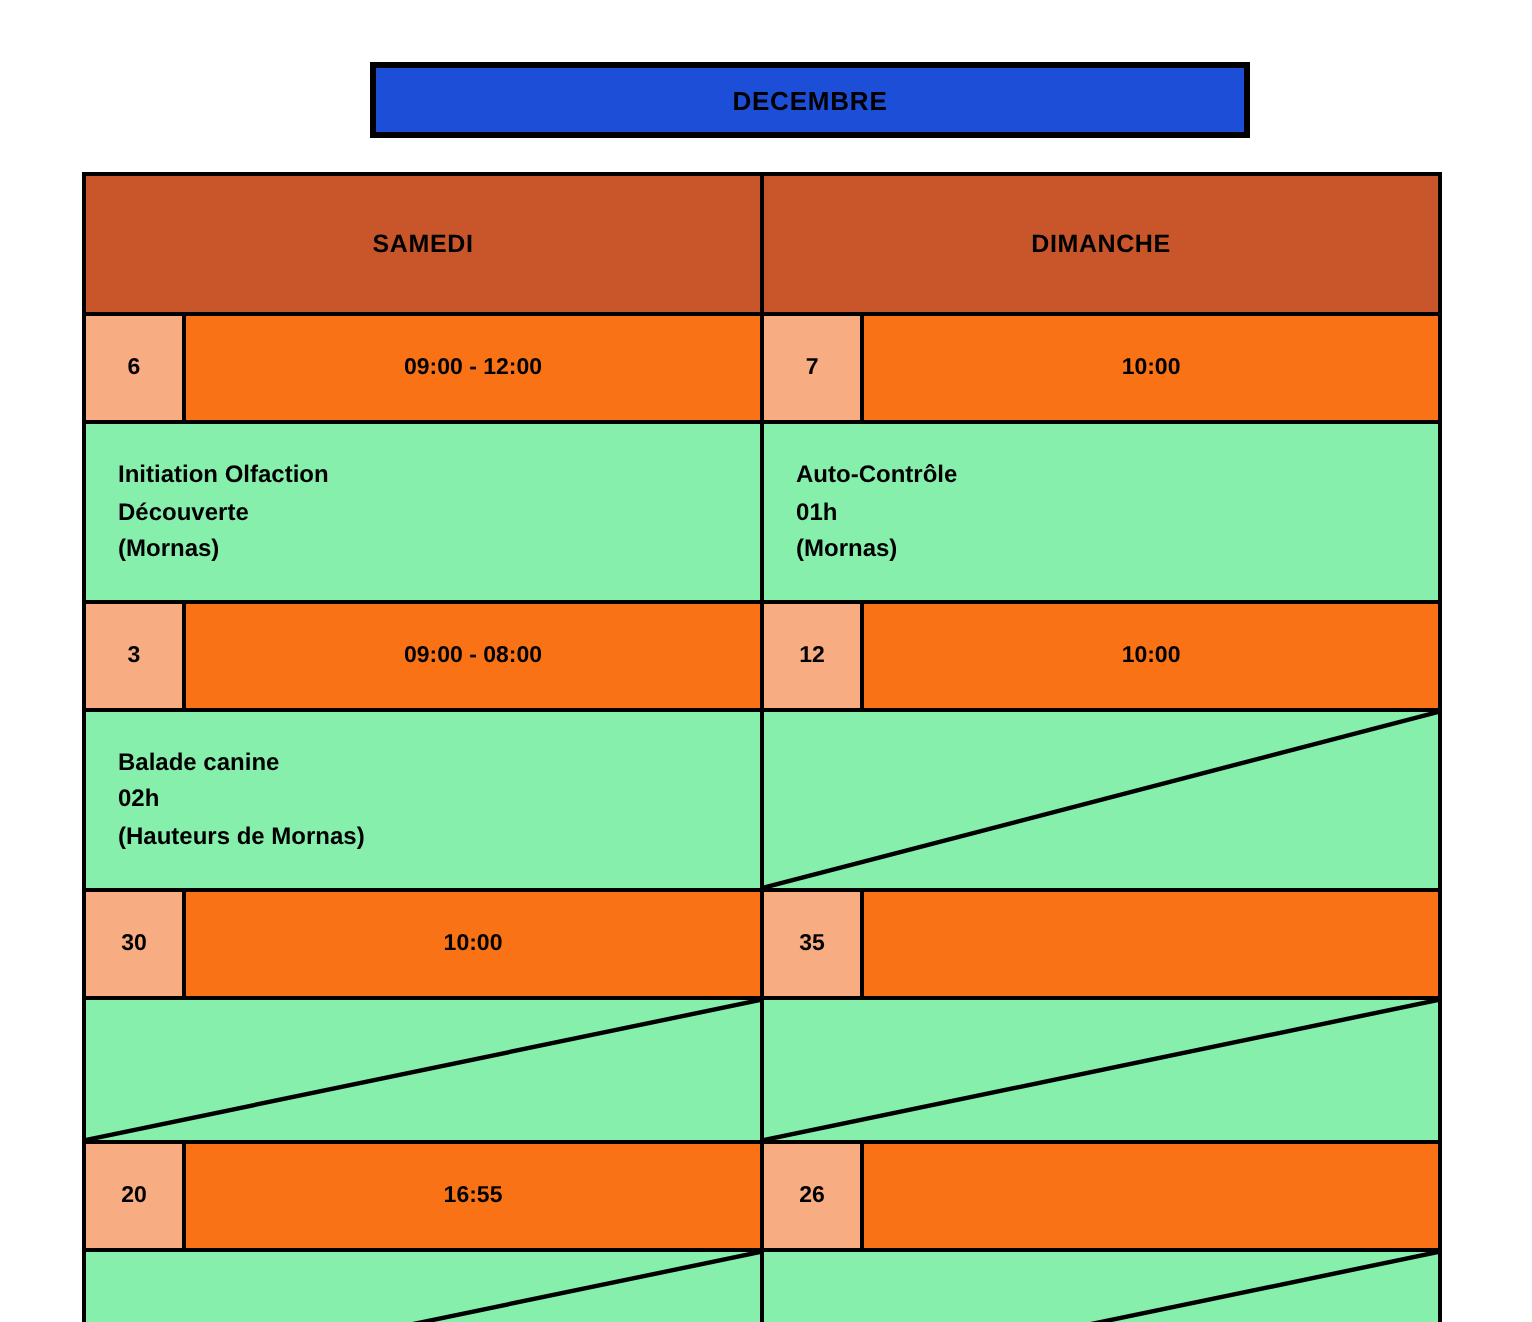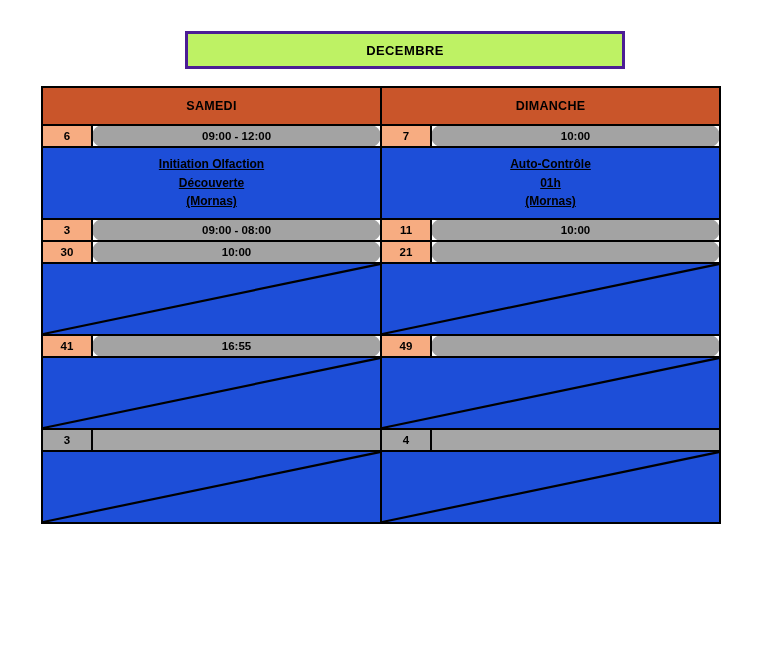--- a/index.html
+++ b/index.html
@@ -20,43 +20,43 @@
     position: absolute;
     left: 185px;
     top: 31px;
     width: 440px;
     height: 38px;
   }
   .month-banner {
     width: 100%;
     height: 100%;
     box-sizing: border-box;
-    background: #bef264;
-    border: 3px solid #4c1d95;
+    background: #1d4ed8;
+    border: 3px solid #000000;
     display: flex;
     align-items: center;
     justify-content: center;
     color: #000000;
     font-size: 13px;
     font-weight: bold;
     letter-spacing: 0.4px;
   }
 
   
   .calendar {
     position: absolute;
     left: 41px;
     top: 86px;
     width: 678px;
     border-collapse: collapse;
     table-layout: fixed;
   }
   .calendar td, .calendar th {
     border: 2px solid #000000;
-    padding: 0;
+    padding: 16px;
     margin: 0;
   }
 
   
   .col-num  { width: 50px; }
   .col-body { width: 289px; }
 
   
   .dow-head {
     background: #c9552a;
@@ -82,33 +82,32 @@
   .date-cell.grey   { background: #a6a6a6; }
 
   .time-cell {
     height: 20px;
     text-align: center;
     vertical-align: middle;
     font-size: 11.5px;
     font-weight: bold;
     color: #000000;
   }
-  .time-cell.orange { background: #a3a3a3; border-radius: 11px; }
+  .time-cell.orange { background: #f97316; }
   .time-cell.grey   { background: #a6a6a6; }
 
   
   .event-cell {
     height: 72px;
-    background: #1d4ed8;
-    text-align: center;
+    background: #86efac;
+    text-align: left;
     vertical-align: middle;
     position: relative;
     padding: 2px 4px;
     box-sizing: border-box;
-    text-decoration: underline;
   }
   .event-lines {
     font-size: 12px;
     font-weight: bold;
     color: #000000;
     line-height: 1.55;
   }
   .event-lines div { white-space: nowrap; }
 
   
@@ -166,45 +165,59 @@
           <div class="event-lines">
             <div>Auto-Contrôle</div>
             <div>01h</div>
             <div>(Mornas)</div>
           </div>
         </td>
       </tr>
       <tr>
         <td class="date-cell orange">3</td>
         <td class="time-cell orange">09:00 - 08:00</td>
-        <td class="date-cell orange">11</td>
+        <td class="date-cell orange">12</td>
         <td class="time-cell orange">10:00</td>
+      </tr>
+      <tr>
+        <td class="event-cell" colspan="2">
+          <div class="event-lines">
+            <div>Balade canine</div>
+            <div>02h</div>
+            <div>(Hauteurs de Mornas)</div>
+          </div>
+        </td>
+        <td class="event-cell" colspan="2">
+          <svg class="diag" viewBox="0 0 100 100" preserveAspectRatio="none">
+            <line x1="0" y1="100" x2="100" y2="0"></line>
+          </svg>
+        </td>
       </tr>
       <tr>
         <td class="date-cell orange">30</td>
         <td class="time-cell orange">10:00</td>
-        <td class="date-cell orange">21</td>
+        <td class="date-cell orange">35</td>
         <td class="time-cell orange"></td>
       </tr>
       <tr>
         <td class="event-cell" colspan="2">
           <svg class="diag" viewBox="0 0 100 100" preserveAspectRatio="none">
             <line x1="0" y1="100" x2="100" y2="0"></line>
           </svg>
         </td>
         <td class="event-cell" colspan="2">
           <svg class="diag" viewBox="0 0 100 100" preserveAspectRatio="none">
             <line x1="0" y1="100" x2="100" y2="0"></line>
           </svg>
         </td>
       </tr>
       <tr>
-        <td class="date-cell orange">41</td>
+        <td class="date-cell orange">20</td>
         <td class="time-cell orange">16:55</td>
-        <td class="date-cell orange">49</td>
+        <td class="date-cell orange">26</td>
         <td class="time-cell orange"></td>
       </tr>
       <tr>
         <td class="event-cell" colspan="2">
           <svg class="diag" viewBox="0 0 100 100" preserveAspectRatio="none">
             <line x1="0" y1="100" x2="100" y2="0"></line>
           </svg>
         </td>
         <td class="event-cell" colspan="2">
           <svg class="diag" viewBox="0 0 100 100" preserveAspectRatio="none">

